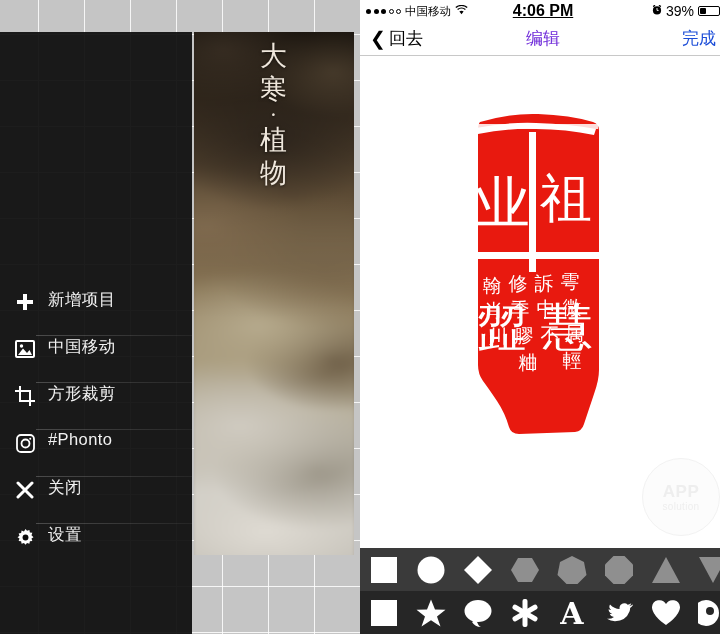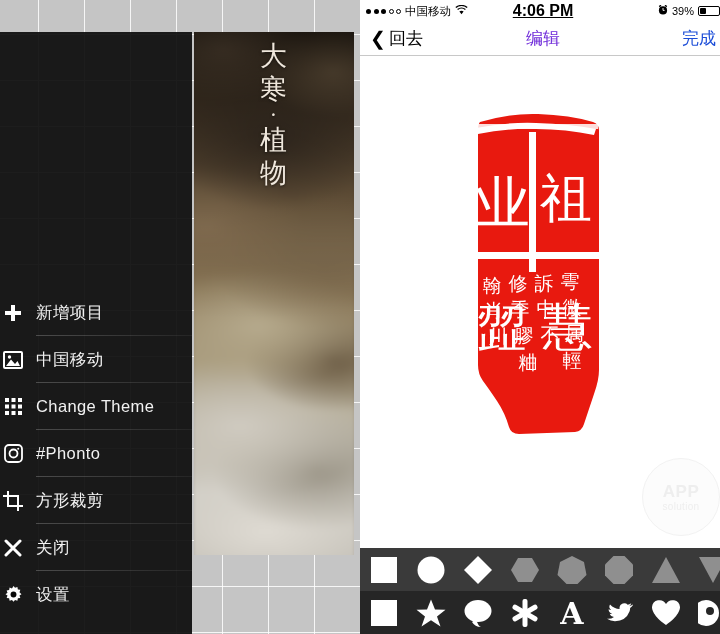--- a/index.html
+++ b/index.html
@@ -42,22 +42,22 @@
     display:flex;flex-direction:column;align-items:center;
     color:#efe7dc;font-family:"DejaVu Serif","Liberation Serif",serif;
     font-size:27px;line-height:1.22;letter-spacing:1px;
     text-shadow:0 1px 3px rgba(0,0,0,.55);}
   .vtext span{display:block;}
   .vdot{font-size:20px;line-height:.9;}
 
   .menu{position:absolute;left:0;top:32px;width:192px;height:602px;
     background:rgba(10,10,10,.92);}
   .menu-top{height:257px;}
-  .mrow{position:relative;height:47px;display:flex;align-items:center;
-    box-sizing:border-box;}
+  .mrow{position:relative;height:47px;display:flex;
+    padding-left:12px;box-sizing:border-box;}
   .mrow+.mrow::before,.menu-top + .mrow::after{content:"";}
   .mrow::after{content:"";position:absolute;left:36px;right:0;bottom:0;height:1px;
     background:linear-gradient(to right,rgba(255,255,255,.22),rgba(255,255,255,.05));}
   .mrow:last-child::after{display:none;}
   .micon{width:26px;height:26px;flex:0 0 26px;display:flex;align-items:center;
     justify-content:center;color:#fff;margin-right:10px;}
   .mlabel{color:#f2f2f2;font-size:16.5px;letter-spacing:.4px;white-space:nowrap;}
   .micon svg{display:block;}
 
   
@@ -67,21 +67,21 @@
     font-size:11.5px;color:#000;box-sizing:border-box;}
   .sb-left{display:flex;align-items:center;gap:4px;}
   .dots{display:flex;align-items:center;gap:2.5px;}
   .dot{width:5px;height:5px;border-radius:50%;background:#000;}
   .dot.empty{background:transparent;border:1px solid #000;width:3px;height:3px;}
   .carrier{font-size:11.5px;}
   .sb-center{position:absolute;left:0;right:0;text-align:center;font-size:16px;
     font-weight:bold;pointer-events:none;text-decoration:underline;}
   .sb-right{margin-left:auto;display:flex;align-items:center;gap:4px;
     position:relative;z-index:2;}
-  .battpct{font-size:11px;}
+  .battpct{font-size:14px;}
   .batt{width:22px;height:10px;border:1px solid #000;border-radius:2px;
     position:relative;box-sizing:border-box;padding:1px;}
   .batt i{display:block;height:100%;background:#000;border-radius:1px;}
   .batt::after{content:"";position:absolute;right:-3px;top:3px;width:2px;height:4px;
     background:#000;border-radius:0 1px 1px 0;}
 
   .navbar{height:34px;display:flex;align-items:center;padding:0 10px;
     border-bottom:1px solid #c8c8c8;position:relative;box-sizing:border-box;
     background:#fff;}
   .nav-back{display:flex;align-items:center;gap:3px;font-size:17px;color:#000;}
@@ -144,58 +144,42 @@
         <span class="micon">
           <svg width="20" height="18" viewBox="0 0 20 18">
               <rect x="1" y="1" width="18" height="16" rx="1" fill="none" stroke="#fff" stroke-width="2"></rect>
               <circle cx="6.5" cy="6" r="1.7" fill="#fff"></circle>
               <path d="M3 15 L8 8.5 L12 13 L14.5 10 L17 15 Z" fill="#fff"></path>
             </svg>
         </span>
         <span class="mlabel">中国移动</span>
       </div>
 
-      <div class="mrow">
-        <span class="micon">
-          <svg width="17" height="17" viewBox="0 0 17 17">
-            <rect x="0" y="0" width="4" height="4" fill="#fff"></rect>
-              <rect x="6.5" y="0" width="4" height="4" fill="#fff"></rect>
-              <rect x="13" y="0" width="4" height="4" fill="#fff"></rect>
-            <rect x="0" y="6.5" width="4" height="4" fill="#fff"></rect>
-              <rect x="6.5" y="6.5" width="4" height="4" fill="#fff"></rect>
-              <rect x="13" y="6.5" width="4" height="4" fill="#fff"></rect>
-            <rect x="0" y="13" width="4" height="4" fill="#fff"></rect>
-              <rect x="6.5" y="13" width="4" height="4" fill="#fff"></rect>
-              <rect x="13" y="13" width="4" height="4" fill="#fff"></rect>
-          </svg>
-        </span>
-        <span class="mlabel">Change Theme</span>
-      </div>
-
-      <div class="mrow">
-        <span class="micon">
-          <svg width="19" height="19" viewBox="0 0 19 19">
-              <rect x="1" y="1" width="17" height="17" rx="4" fill="none" stroke="#fff" stroke-width="1.8"></rect>
-              <circle cx="9.5" cy="9.5" r="4" fill="none" stroke="#fff" stroke-width="1.8"></circle>
-              <circle cx="14.2" cy="4.8" r="1" fill="#fff"></circle>
-            </svg>
-        </span>
-        <span class="mlabel">#Phonto</span>
-      </div>
 
       <div class="mrow">
         <span class="micon">
           <svg width="20" height="20" viewBox="0 0 20 20">
             <rect x="4" y="0" width="2" height="16" fill="#fff"></rect>
             <rect x="4" y="14" width="16" height="2" fill="#fff"></rect>
             <rect x="0" y="4" width="16" height="2" fill="#fff"></rect>
             <rect x="14" y="4" width="2" height="16" fill="#fff"></rect>
           </svg>
         </span>
         <span class="mlabel">方形裁剪</span>
+      </div>
+
+      <div class="mrow">
+        <span class="micon">
+          <svg width="19" height="19" viewBox="0 0 19 19">
+              <rect x="1" y="1" width="17" height="17" rx="4" fill="none" stroke="#fff" stroke-width="1.8"></rect>
+              <circle cx="9.5" cy="9.5" r="4" fill="none" stroke="#fff" stroke-width="1.8"></circle>
+              <circle cx="14.2" cy="4.8" r="1" fill="#fff"></circle>
+            </svg>
+        </span>
+        <span class="mlabel">#Phonto</span>
       </div>
 
       <div class="mrow">
         <span class="micon">
           <svg width="18" height="18" viewBox="0 0 18 18">
               <path d="M2 2 L16 16 M16 2 L2 16" stroke="#fff" stroke-width="3" stroke-linecap="round"></path>
             </svg>
         </span>
         <span class="mlabel">关闭</span>
       </div>

